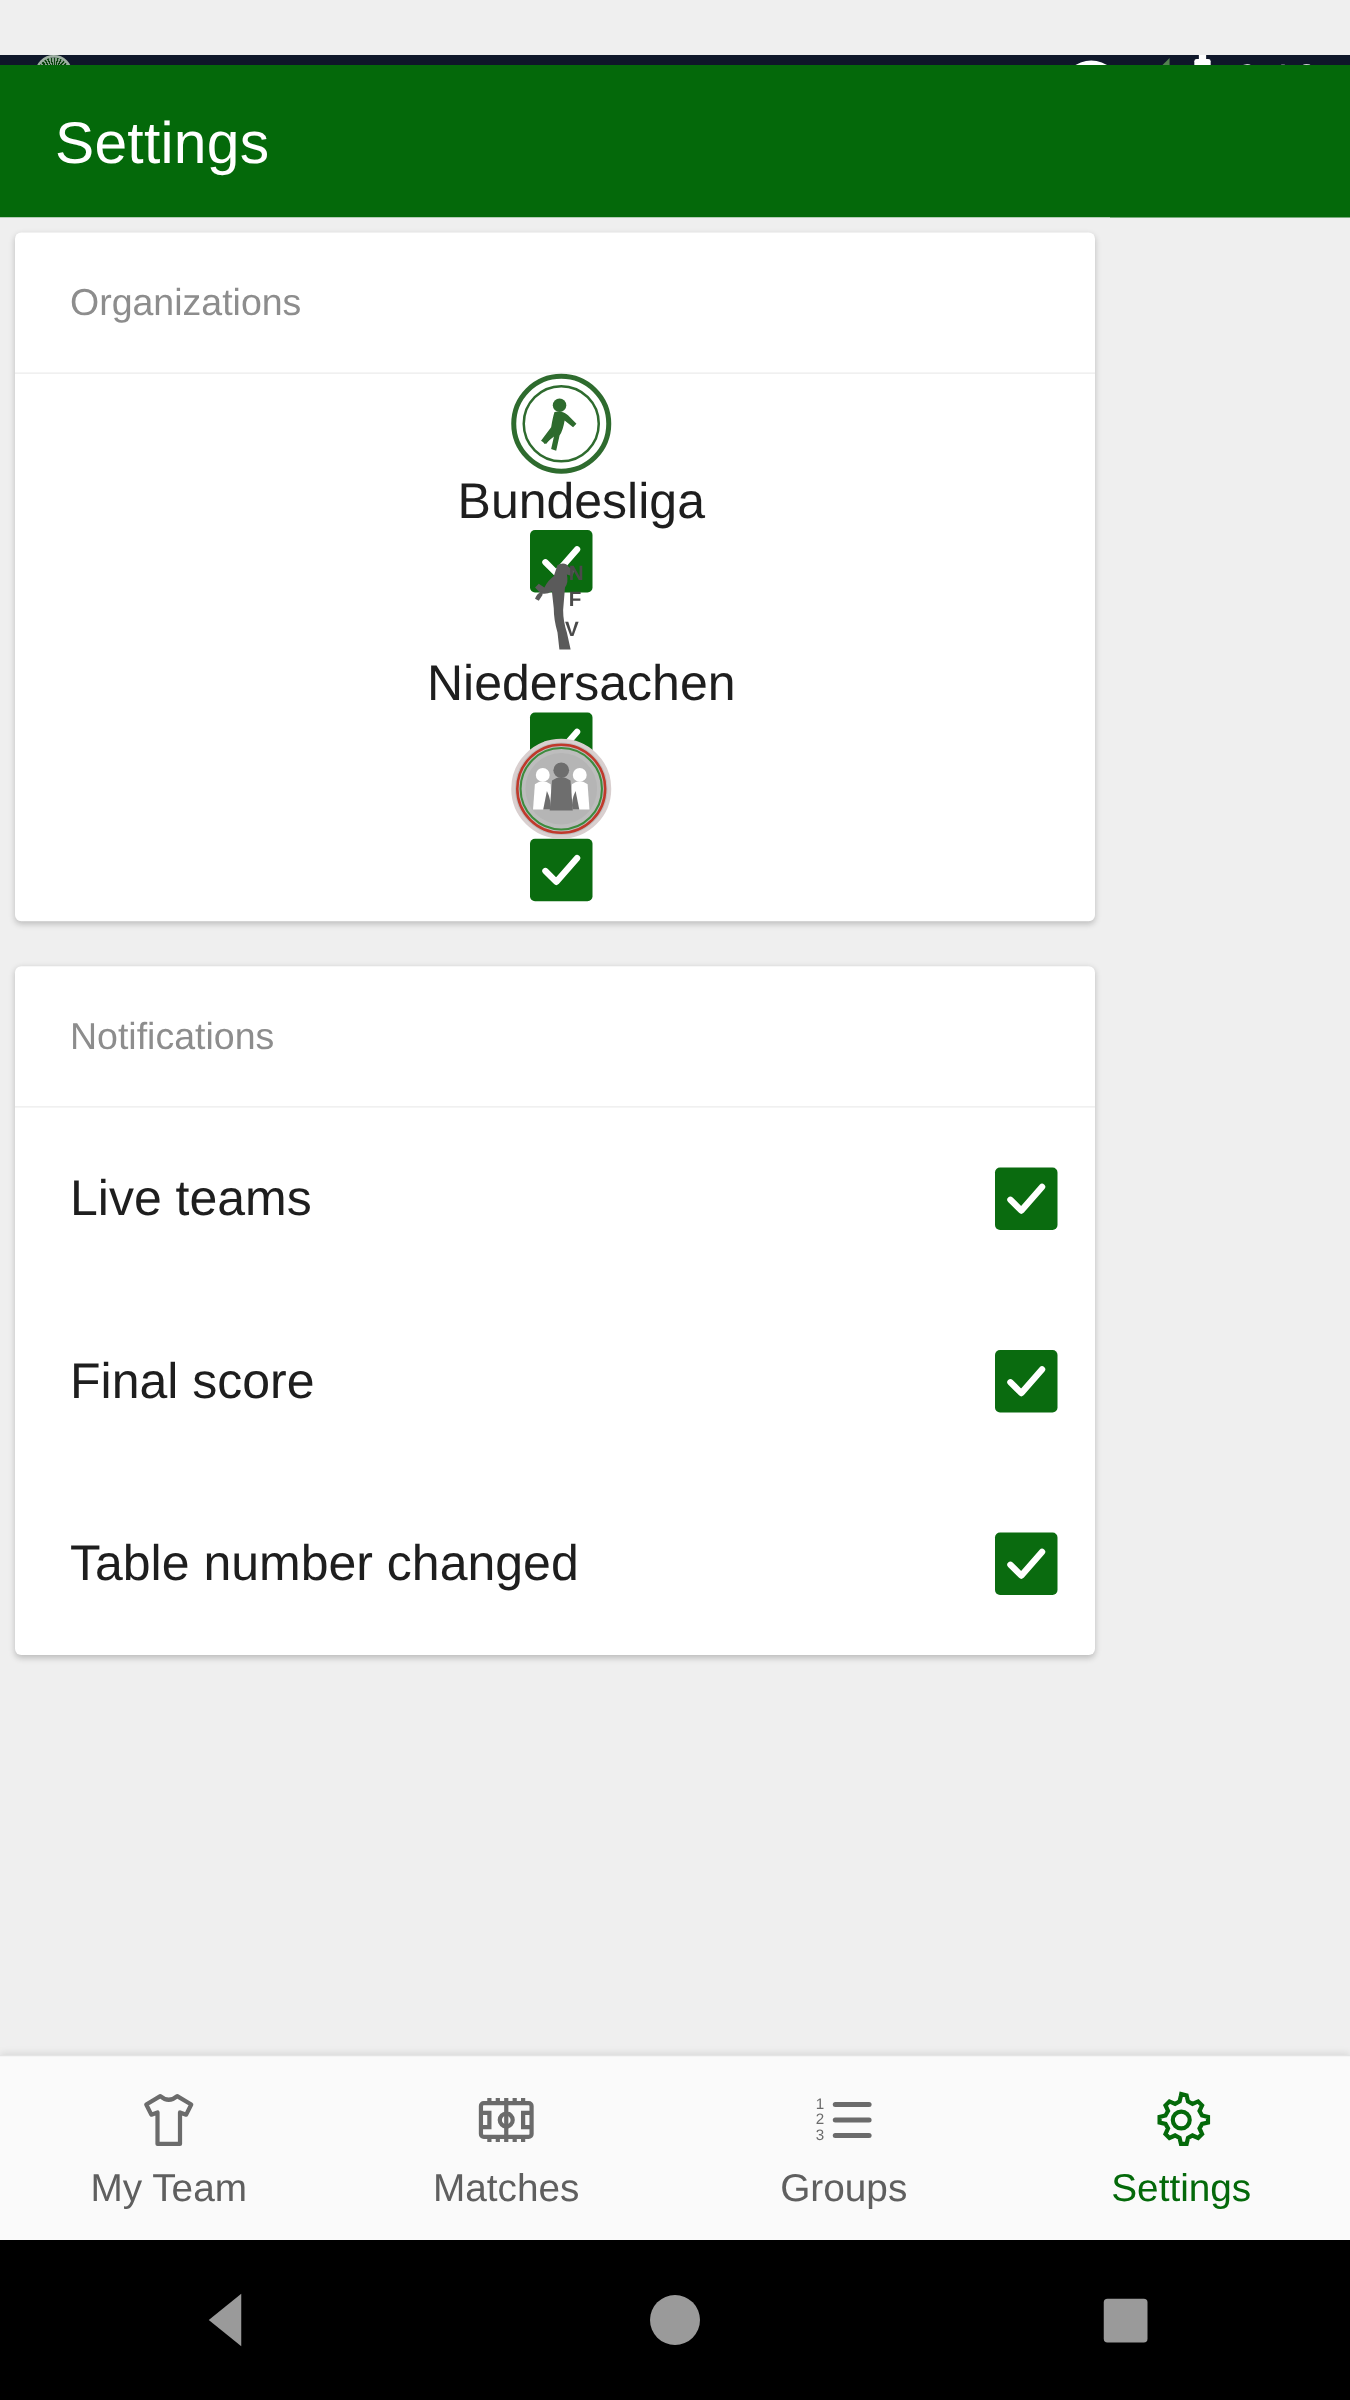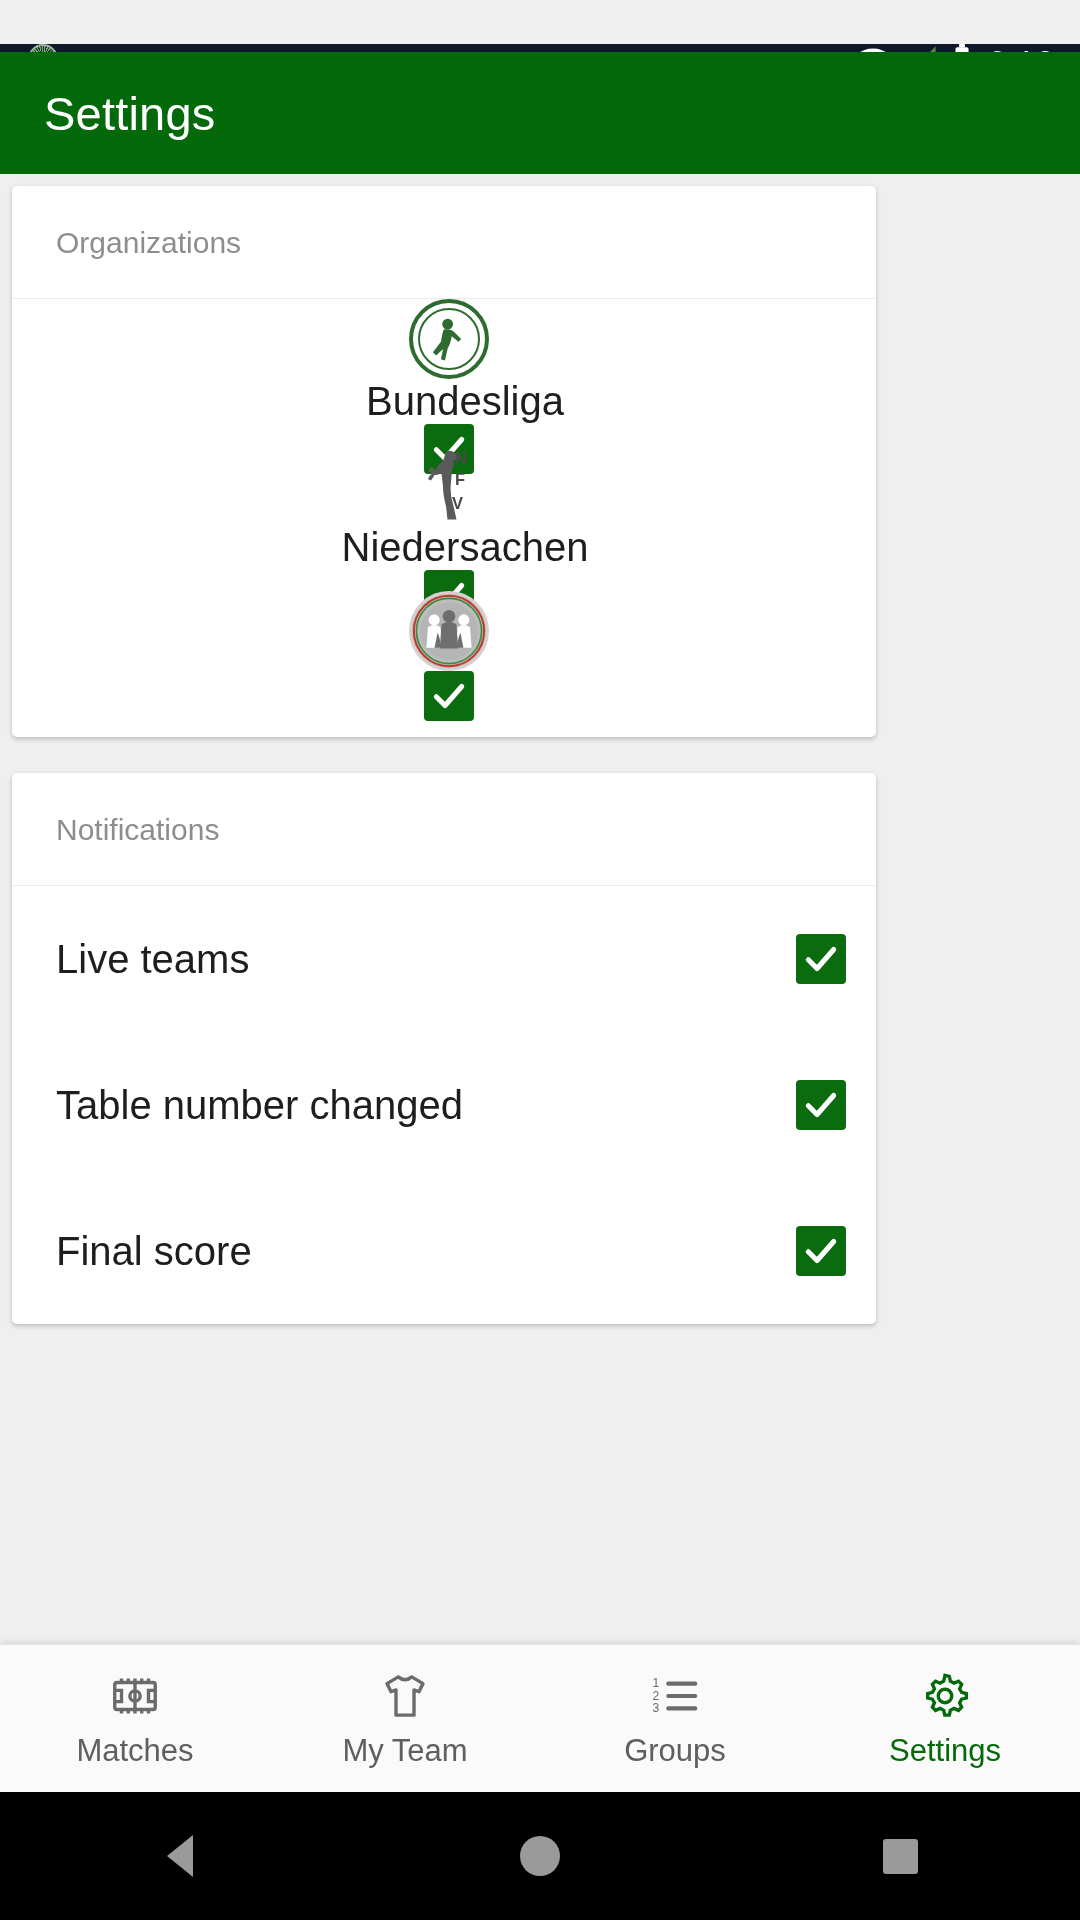--- a/index.html
+++ b/index.html
@@ -268,67 +268,67 @@
       <div class="row">
         <span class="row-label">Live teams</span>
         <span class="checkbox">
           <svg viewBox="0 0 24 24">
               <path d="M4 12.5 L9.5 18 L20 6" stroke="#fff" stroke-width="3.2" fill="none" stroke-linecap="round" stroke-linejoin="round"></path>
             </svg>
         </span>
       </div>
 
       <div class="row">
+        <span class="row-label">Final score</span>
+        <span class="checkbox">
+          <svg viewBox="0 0 24 24">
+              <path d="M4 12.5 L9.5 18 L20 6" stroke="#fff" stroke-width="3.2" fill="none" stroke-linecap="round" stroke-linejoin="round"></path>
+            </svg>
+        </span>
+      </div>
+
+      <div class="row">
         <span class="row-label">Table number changed</span>
         <span class="checkbox">
           <svg viewBox="0 0 24 24">
               <path d="M4 12.5 L9.5 18 L20 6" stroke="#fff" stroke-width="3.2" fill="none" stroke-linecap="round" stroke-linejoin="round"></path>
             </svg>
         </span>
       </div>
-
-      <div class="row">
-        <span class="row-label">Final score</span>
-        <span class="checkbox">
-          <svg viewBox="0 0 24 24">
-              <path d="M4 12.5 L9.5 18 L20 6" stroke="#fff" stroke-width="3.2" fill="none" stroke-linecap="round" stroke-linejoin="round"></path>
-            </svg>
-        </span>
-      </div>
     </div>
 
     <div class="card">
 
     </div>
 
   </div>
 
   <div class="bottomnav">
+
+    <div class="navitem">
+      <span class="nav-icon">
+        <svg viewBox="0 0 24 24" fill="none" stroke="#6b6b6b" stroke-width="1.5" stroke-linejoin="round">
+          <path d="M9 3.5 L4 6.5 l1.8 3.6 L8 9.3 V20.5 h8 V9.3 l2.2 .8 L20 6.5 L15 3.5 q-3 2.6 -6 0z"></path>
+        </svg>
+      </span>
+      <span class="nav-label">My Team</span>
+    </div>
 
     <div class="navitem">
       <span class="nav-icon">
         <svg viewBox="0 0 24 24" fill="none" stroke="#6b6b6b" stroke-width="1.5">
           <rect x="3" y="6" width="18" height="12" rx="1"></rect>
           <path d="M12 6 v12"></path>
           <circle cx="12" cy="12" r="2.3"></circle>
           <path d="M3 9.5 h3 v5 h-3 M21 9.5 h-3 v5 h3"></path>
           <path d="M6 4.2 v1.8 M9 4.2 v1.8 M12 4.2 v1.8 M15 4.2 v1.8 M18 4.2 v1.8"></path>
           <path d="M6 18 v1.8 M9 18 v1.8 M12 18 v1.8 M15 18 v1.8 M18 18 v1.8"></path>
         </svg>
       </span>
       <span class="nav-label">Matches</span>
-    </div>
-
-    <div class="navitem">
-      <span class="nav-icon">
-        <svg viewBox="0 0 24 24" fill="none" stroke="#6b6b6b" stroke-width="1.5" stroke-linejoin="round">
-          <path d="M9 3.5 L4 6.5 l1.8 3.6 L8 9.3 V20.5 h8 V9.3 l2.2 .8 L20 6.5 L15 3.5 q-3 2.6 -6 0z"></path>
-        </svg>
-      </span>
-      <span class="nav-label">My Team</span>
     </div>
 
     <div class="navitem">
       <span class="nav-icon">
         <svg viewBox="0 0 24 24">
           <g stroke="#6b6b6b" stroke-width="1.8" stroke-linecap="round">
             <path d="M9 6.5 h12"></path>
               <path d="M9 12 h12"></path>
               <path d="M9 17.5 h12"></path>
           </g>

